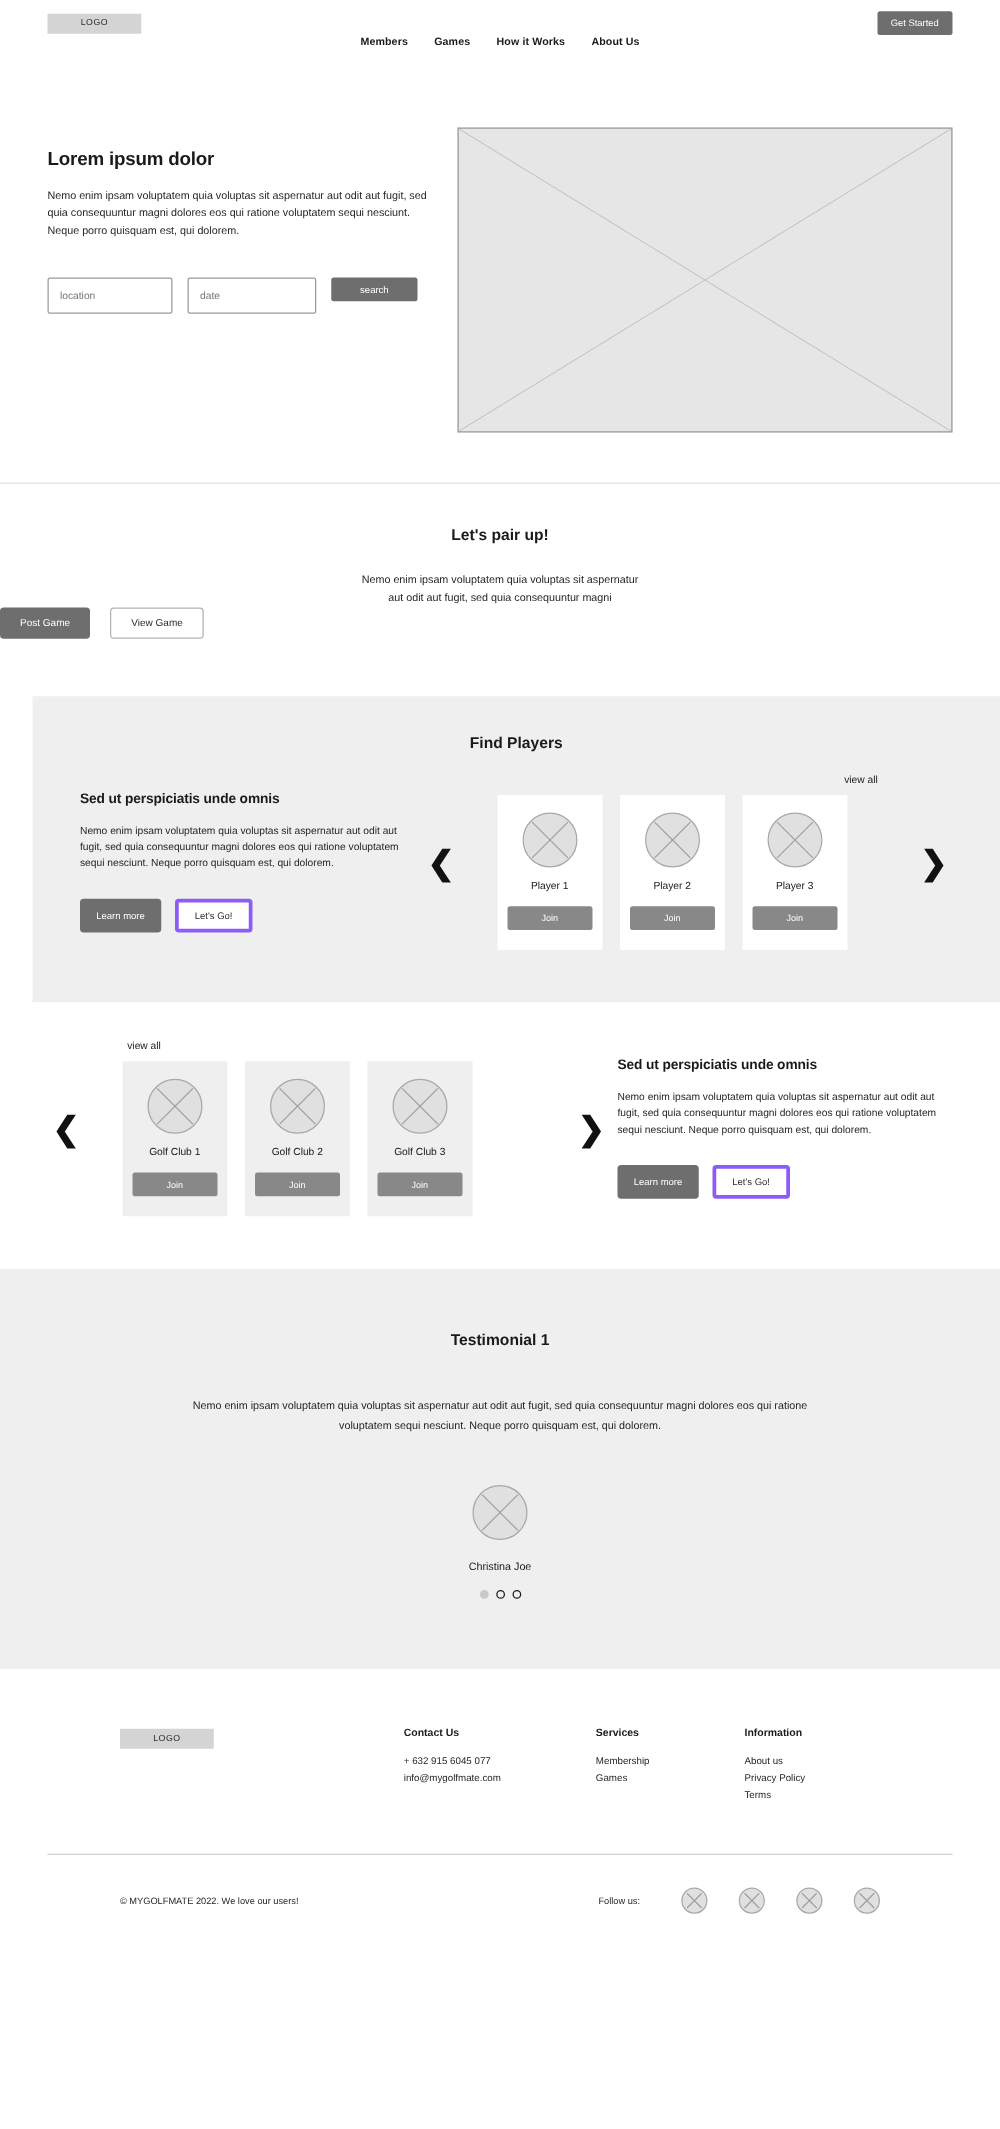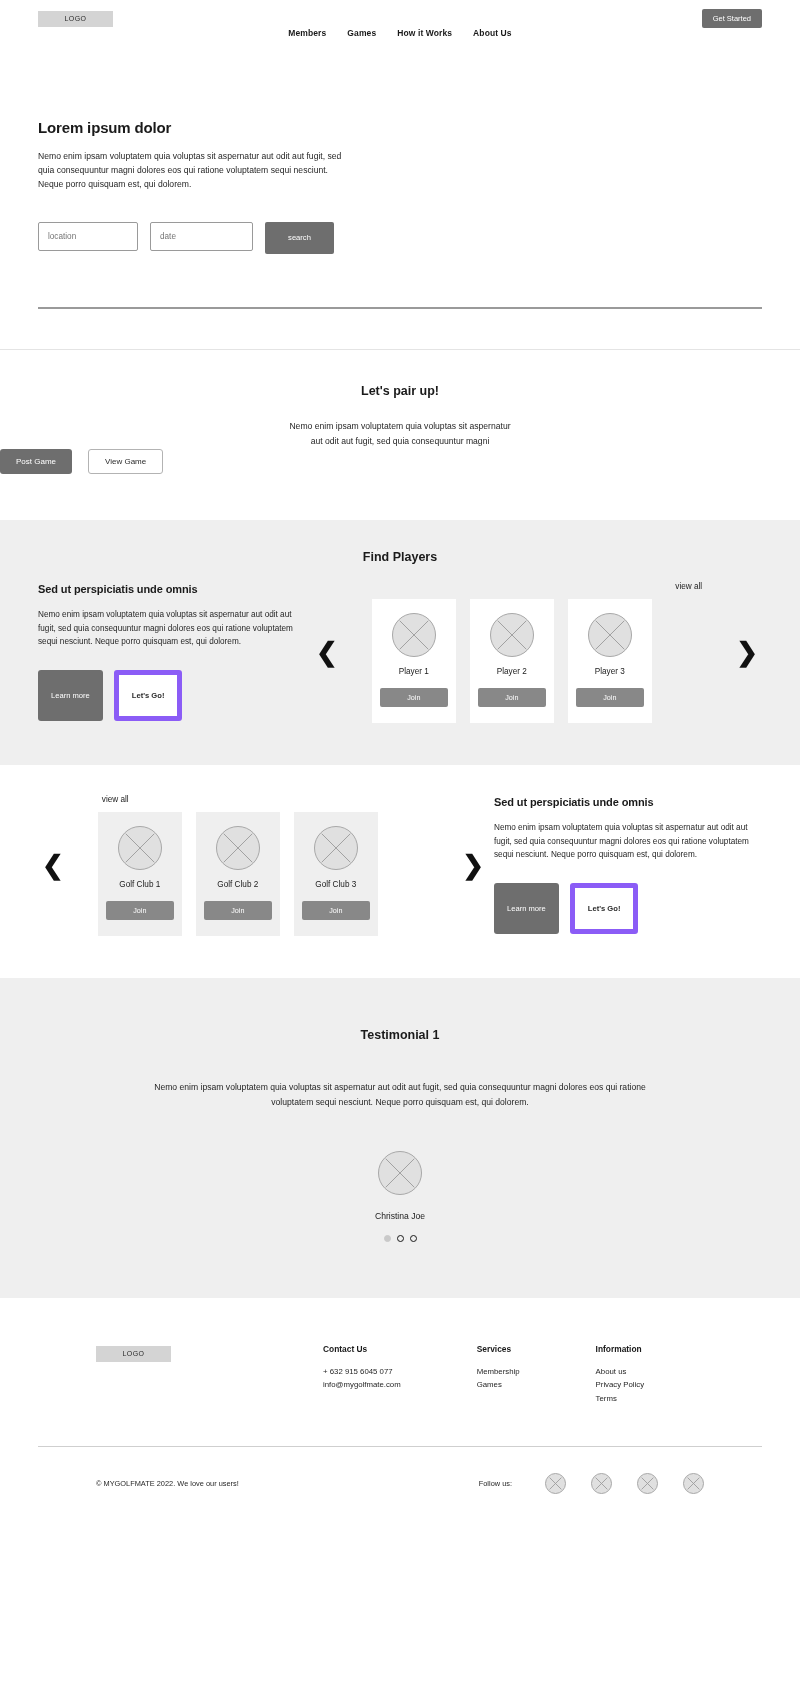--- a/index.html
+++ b/index.html
@@ -36,37 +36,36 @@
     font-size:7.5px; font-weight:500;
     padding:5px 11px; border-radius:2px;
     border:none;
   }
 
   
   .hero {
     display:flex; padding:30px 38px 40px 38px;
     border-bottom:1px solid #e4e4e4;
     gap:18px;
-    flex-direction:column;
   }
   .hero-left { width:310px; padding-top:52px; }
   .hero-title { font-size:15px; font-weight:700; letter-spacing:-.15px; margin-bottom:14px; }
   .hero-text { font-size:8.6px; line-height:1.62; color:#262626; }
   .hero-form { display:flex; gap:12px; margin-top:30px; }
   .field {
     width:100px; height:29px;
     border:1px solid #9a9a9a; border-radius:2px;
     background:#fff;
     font-size:8.2px; color:#2b2b2b;
     padding:0 9px;
     font-family:"Liberation Sans", sans-serif;
   }
   .field.wide { width:103px; }
   .btn-search {
-    width:69px; height:32px;
+    width:69px; height:19px;
     background:#6e6e6e; color:#fff; border:none; border-radius:2px;
     font-size:7.6px;
     font-family:"Liberation Sans", sans-serif;
   }
   .hero-image {
     flex:1; height:244px; margin-top:35px;
     background:#e6e6e6; border:1px solid #9a9a9a;
     position:relative; overflow:hidden;
   }
   .hero-image svg { position:absolute; inset:0; width:100%; height:100%; }
@@ -81,39 +80,38 @@
     font-size:8px; padding:7px 16px; border-radius:3px;
     font-family:"Liberation Sans", sans-serif;
   }
   .btn-outline {
     background:#fff; color:#2b2b2b; border:1px solid #b3b3b3;
     font-size:8px; padding:7px 16px; border-radius:3px;
     font-family:"Liberation Sans", sans-serif;
   }
 
   
-  .section-grey { background:#efefef; padding:30px 0 42px; }
+  .section-grey { background:#efefef; padding:30px 0 42px;margin-left:26px; }
   .section-white { background:#ffffff; padding:30px 0 42px; }
   .section-title { text-align:center; font-size:12.5px; font-weight:700; margin-bottom:18px; }
 
   .split { display:flex; align-items:center; padding:0 38px; gap:6px; }
   .copy-block { width:268px; }
   .copy-block h3 { font-size:11px; font-weight:700; margin-bottom:13px; letter-spacing:-.1px; }
   .copy-block p { font-size:8.2px; line-height:1.62; color:#262626; }
   .copy-btns { display:flex; gap:11px; margin-top:22px; }
   .btn-sm-solid {
     background:#6e6e6e; color:#fff; border:none;
     font-size:7.6px; padding:6px 13px; border-radius:3px;
     font-family:"Liberation Sans", sans-serif;
   }
   .btn-sm-outline {
-    background:#fff; color:#2b2b2b; border:5px solid #8b5cf6;
-    font-size:7.6px; padding:16px 13px; border-radius:3px;
-    font-family:"Liberation Sans", sans-serif;
-    font-weight:bold;
+    background:#fff; color:#2b2b2b; border:3px solid #8b5cf6;
+    font-size:7.6px; padding:6px 13px; border-radius:3px;
+    font-family:"Liberation Sans", sans-serif;
   }
 
   .arrow {
     font-size:26px; font-weight:700; line-height:1;
     color:#111; user-select:none; padding:0 4px;
   }
 
   .carousel { flex:1;padding-left:24px; }
   .viewall { font-size:8.2px; color:#222; margin-bottom:8px; }
   .viewall.right { text-align:right; padding-right:24px; }

